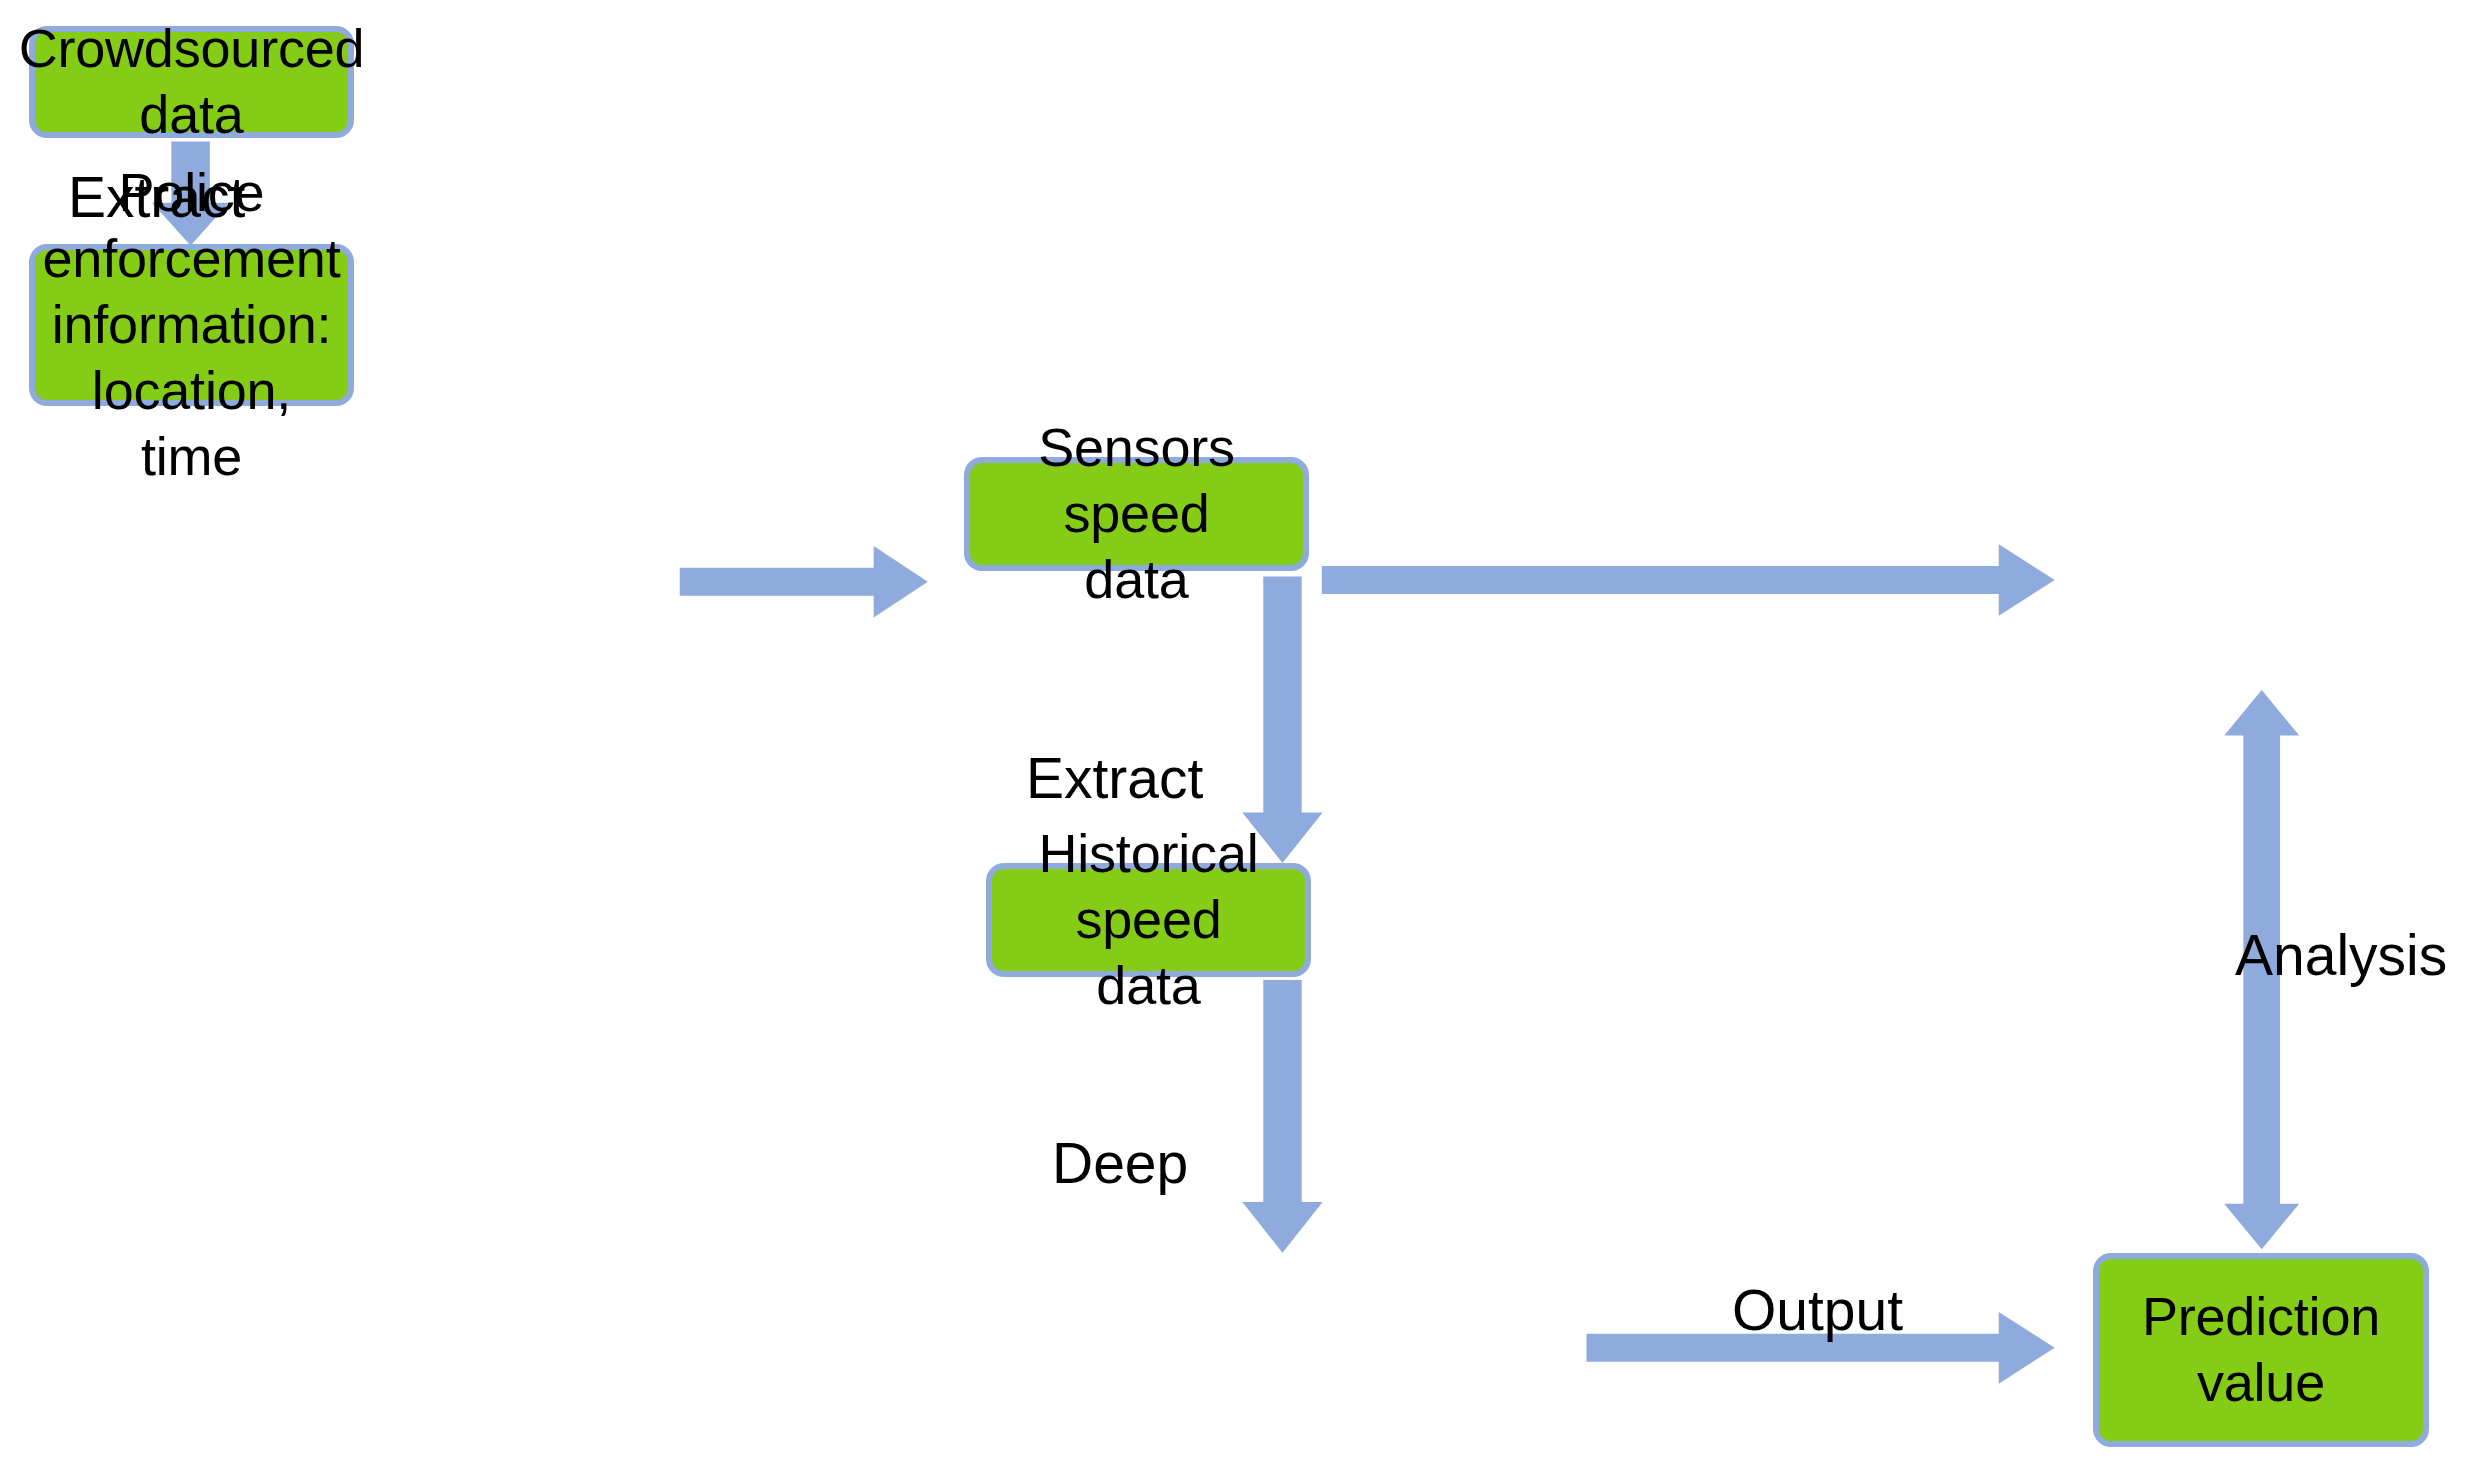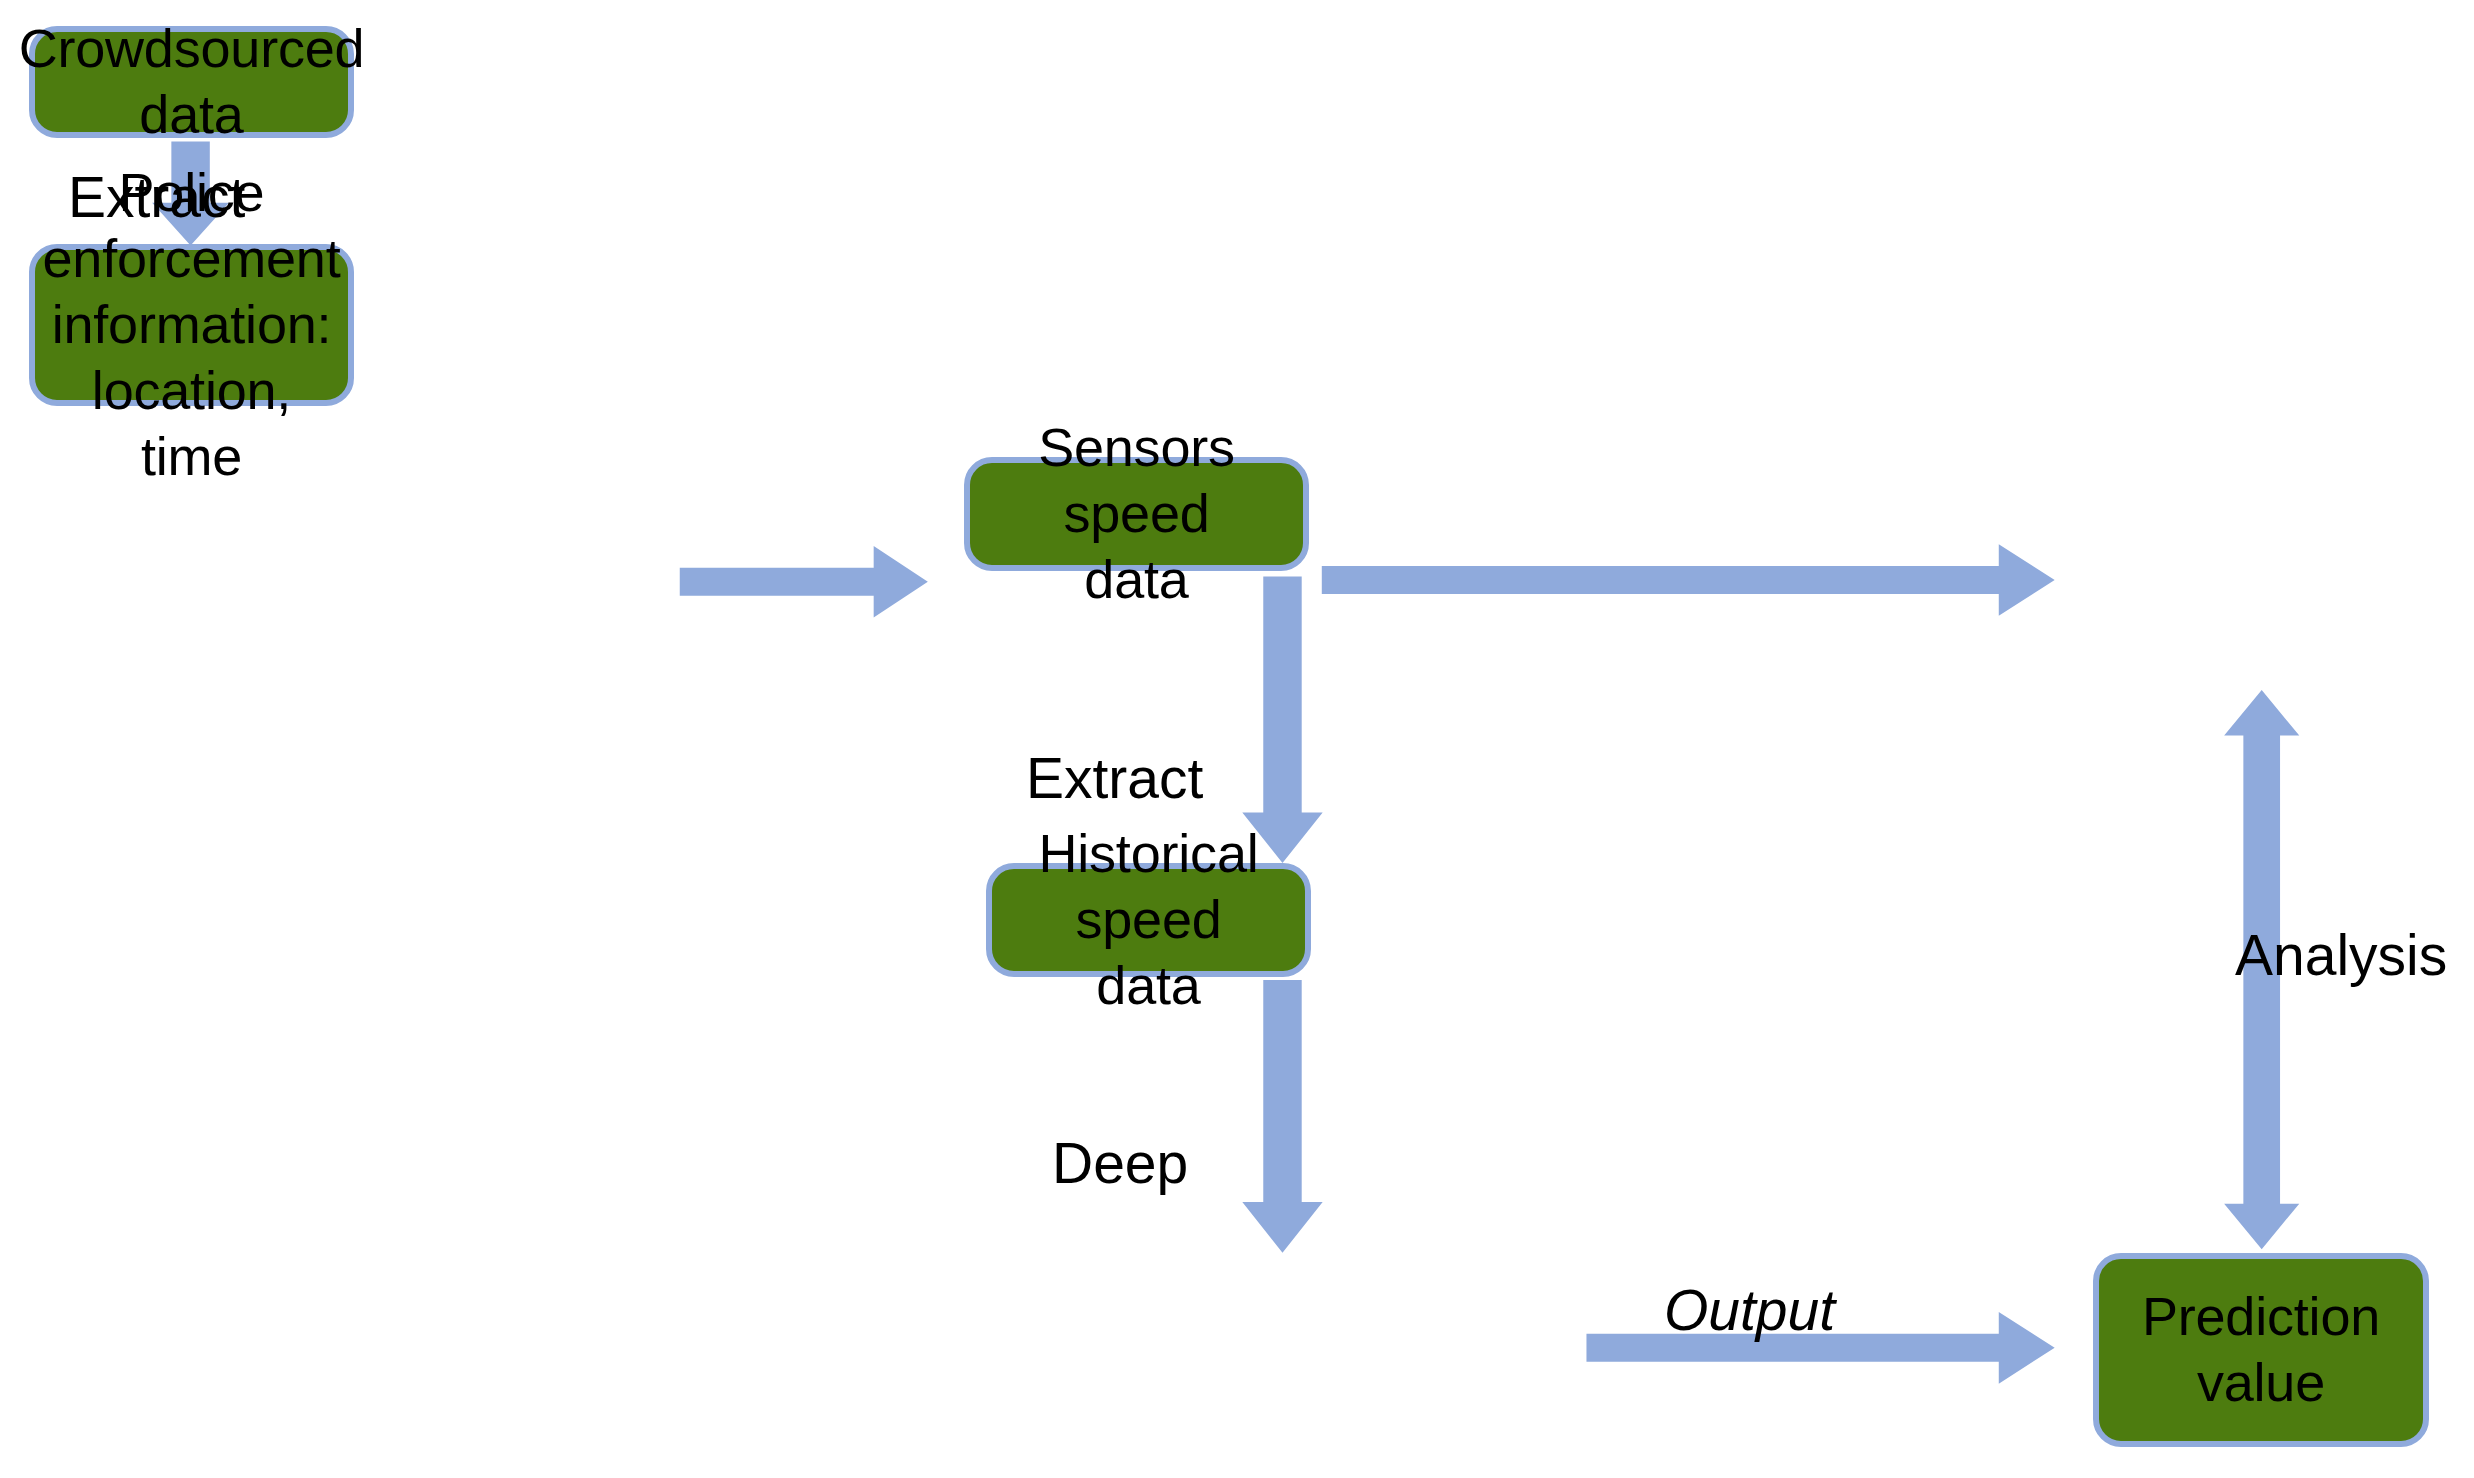--- a/index.html
+++ b/index.html
@@ -12,22 +12,22 @@
     width: 2475px;
     height: 1478px;
     background: #ffffff;
     font-family: "Liberation Sans", sans-serif;
     overflow: hidden;
   }
   .node-box {
     position: absolute;
     box-sizing: border-box;
     border: 6.1px solid #8FAADC;
-    border-radius: 28px;
-    background: #4d7c0f;
+    border-radius: 18px;
+    background: #84cc16;
     display: flex;
     align-items: center;
     justify-content: center;
     text-align: center;
   }
   .node-label {
     color: #000000;
     font-size: 54px;
     line-height: 1.22;
     white-space: pre-line;
@@ -111,18 +111,18 @@
   <div class="node-box" style="left:2093px; top:1253px; width:336px; height:194px;">
     <span class="node-label">Prediction value</span>
   </div>
 
   <div class="edge-label" style="left:68px; top:166px;">Extract</div>
 
   <div class="edge-label" style="left:1026px; top:747px;">Extract</div>
 
   <div class="edge-label" style="left:1052px; top:1132px;">Deep</div>
 
-  <div class="edge-label" style="left:1664px; top:1279px;font-style:italic;">Output</div>
+  <div class="edge-label" style="left:1732px; top:1279px;">Output</div>
 
   <div class="edge-label" style="left:2235px; top:924px;">Analysis</div>
 
 </div>
 
 
 </body></html>

